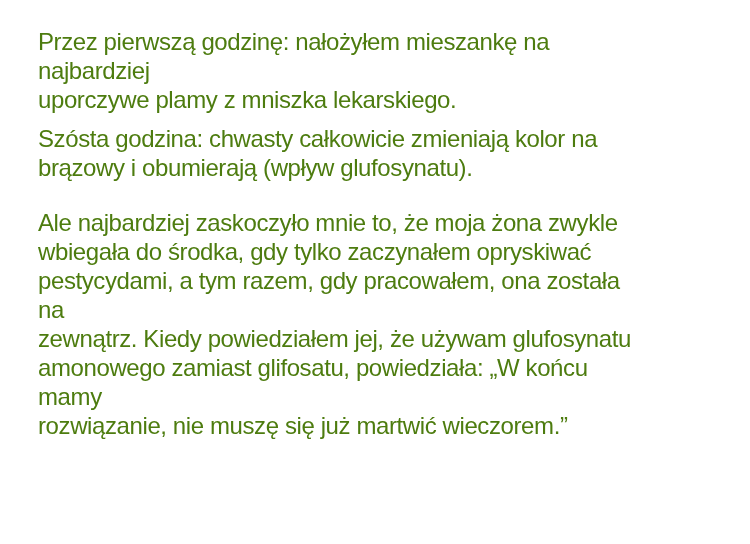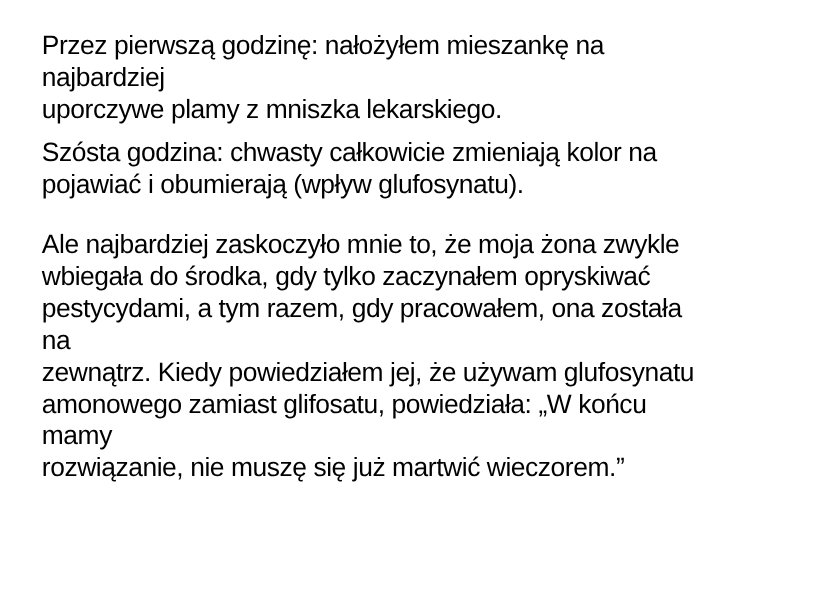--- a/index.html
+++ b/index.html
@@ -15,36 +15,36 @@
   .doc {
     box-sizing: border-box;
     width: 668px;
     height: 544px;
     padding: 27px 30px 0 38px;
     background: #ffffff;
     font-family: "Liberation Sans", "DejaVu Sans", sans-serif;
     font-size: 24px;
     line-height: 29px;
     letter-spacing: -0.4px;
-    color: #000000;
+    color: #4d7c0f;
   }
   .para {
     margin: 0 0 10px 0;
     white-space: pre-line; 
   }
   .para.gap-large { margin-bottom: 26px; }
   .para.gap-medium { margin-bottom: 14px; }
 </style>
 </head>
 <body>
 
 <div class="doc">
   <p class="para">Przez pierwszą godzinę: nałożyłem mieszankę na najbardziej
 uporczywe plamy z mniszka lekarskiego.</p>
   <p class="para gap-large">Szósta godzina: chwasty całkowicie zmieniają kolor na
-pojawiać i obumierają (wpływ glufosynatu).</p>
+brązowy i obumierają (wpływ glufosynatu).</p>
   <p class="para">Ale najbardziej zaskoczyło mnie to, że moja żona zwykle
 wbiegała do środka, gdy tylko zaczynałem opryskiwać
 pestycydami, a tym razem, gdy pracowałem, ona została na
 zewnątrz. Kiedy powiedziałem jej, że używam glufosynatu
 amonowego zamiast glifosatu, powiedziała: „W końcu mamy
 rozwiązanie, nie muszę się już martwić wieczorem.”</p>
 </div>
 
 </body></html>

